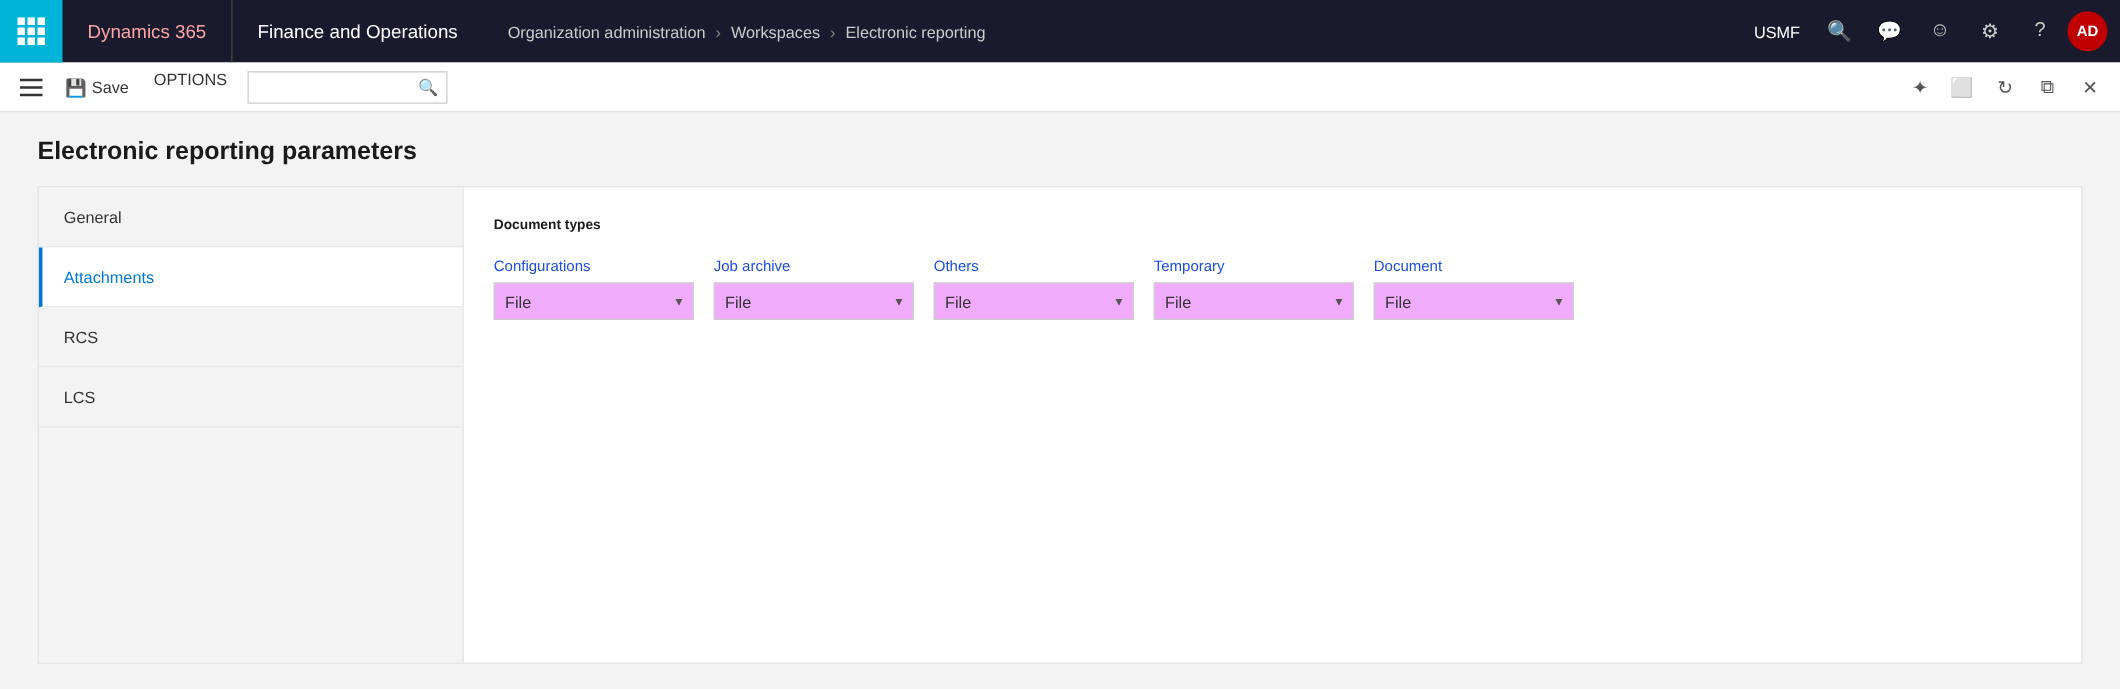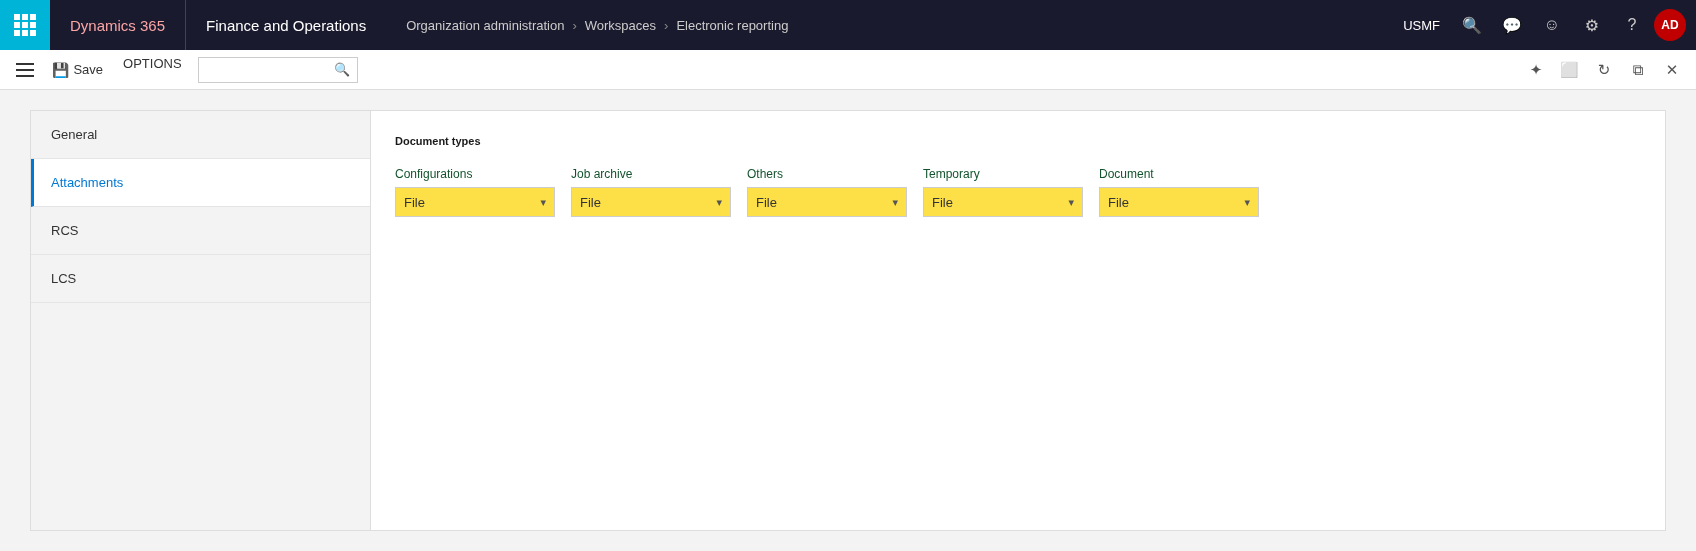--- a/index.html
+++ b/index.html
@@ -185,30 +185,30 @@
       flex-wrap: wrap;
     }
     .field-group {
       display: flex;
       flex-direction: column;
       gap: 6px;
       min-width: 160px;
     }
     .field-label {
       font-size: 12px;
-      color: #14532d;
+      color: #1d4ed8;
     }
     .field-select {
       display: flex;
       align-items: center;
       justify-content: space-between;
       border: 1px solid #ccc;
       height: 30px;
       padding: 0 8px;
-      background: #fde047;
+      background: #f0abfc;
       cursor: pointer;
       min-width: 160px;
     }
     .select-value { font-size: 13px; color: #333; }
     .select-arrow { font-size: 11px; color: #555; }
   </style>
 </head>
 <body>
 
 <div class="top-nav">
@@ -269,20 +269,21 @@
   <div class="toolbar-right">
     <div class="toolbar-right-icon" title="Pin">✦</div>
     <div class="toolbar-right-icon" title="Office">⬜</div>
     <div class="toolbar-right-icon" title="Refresh">↻</div>
     <div class="toolbar-right-icon" title="Open in new window">⧉</div>
     <div class="toolbar-right-icon" title="Close">✕</div>
   </div>
 </div>
 
 <div class="main-content">
+  <div class="page-title">Electronic reporting parameters</div>
   <div class="content-area">
 
     <div class="side-nav">
       <div class="side-nav-item">
         <span>General</span>
       </div>
       <div class="side-nav-item active">
         <span>Attachments</span>
       </div>
       <div class="side-nav-item">

